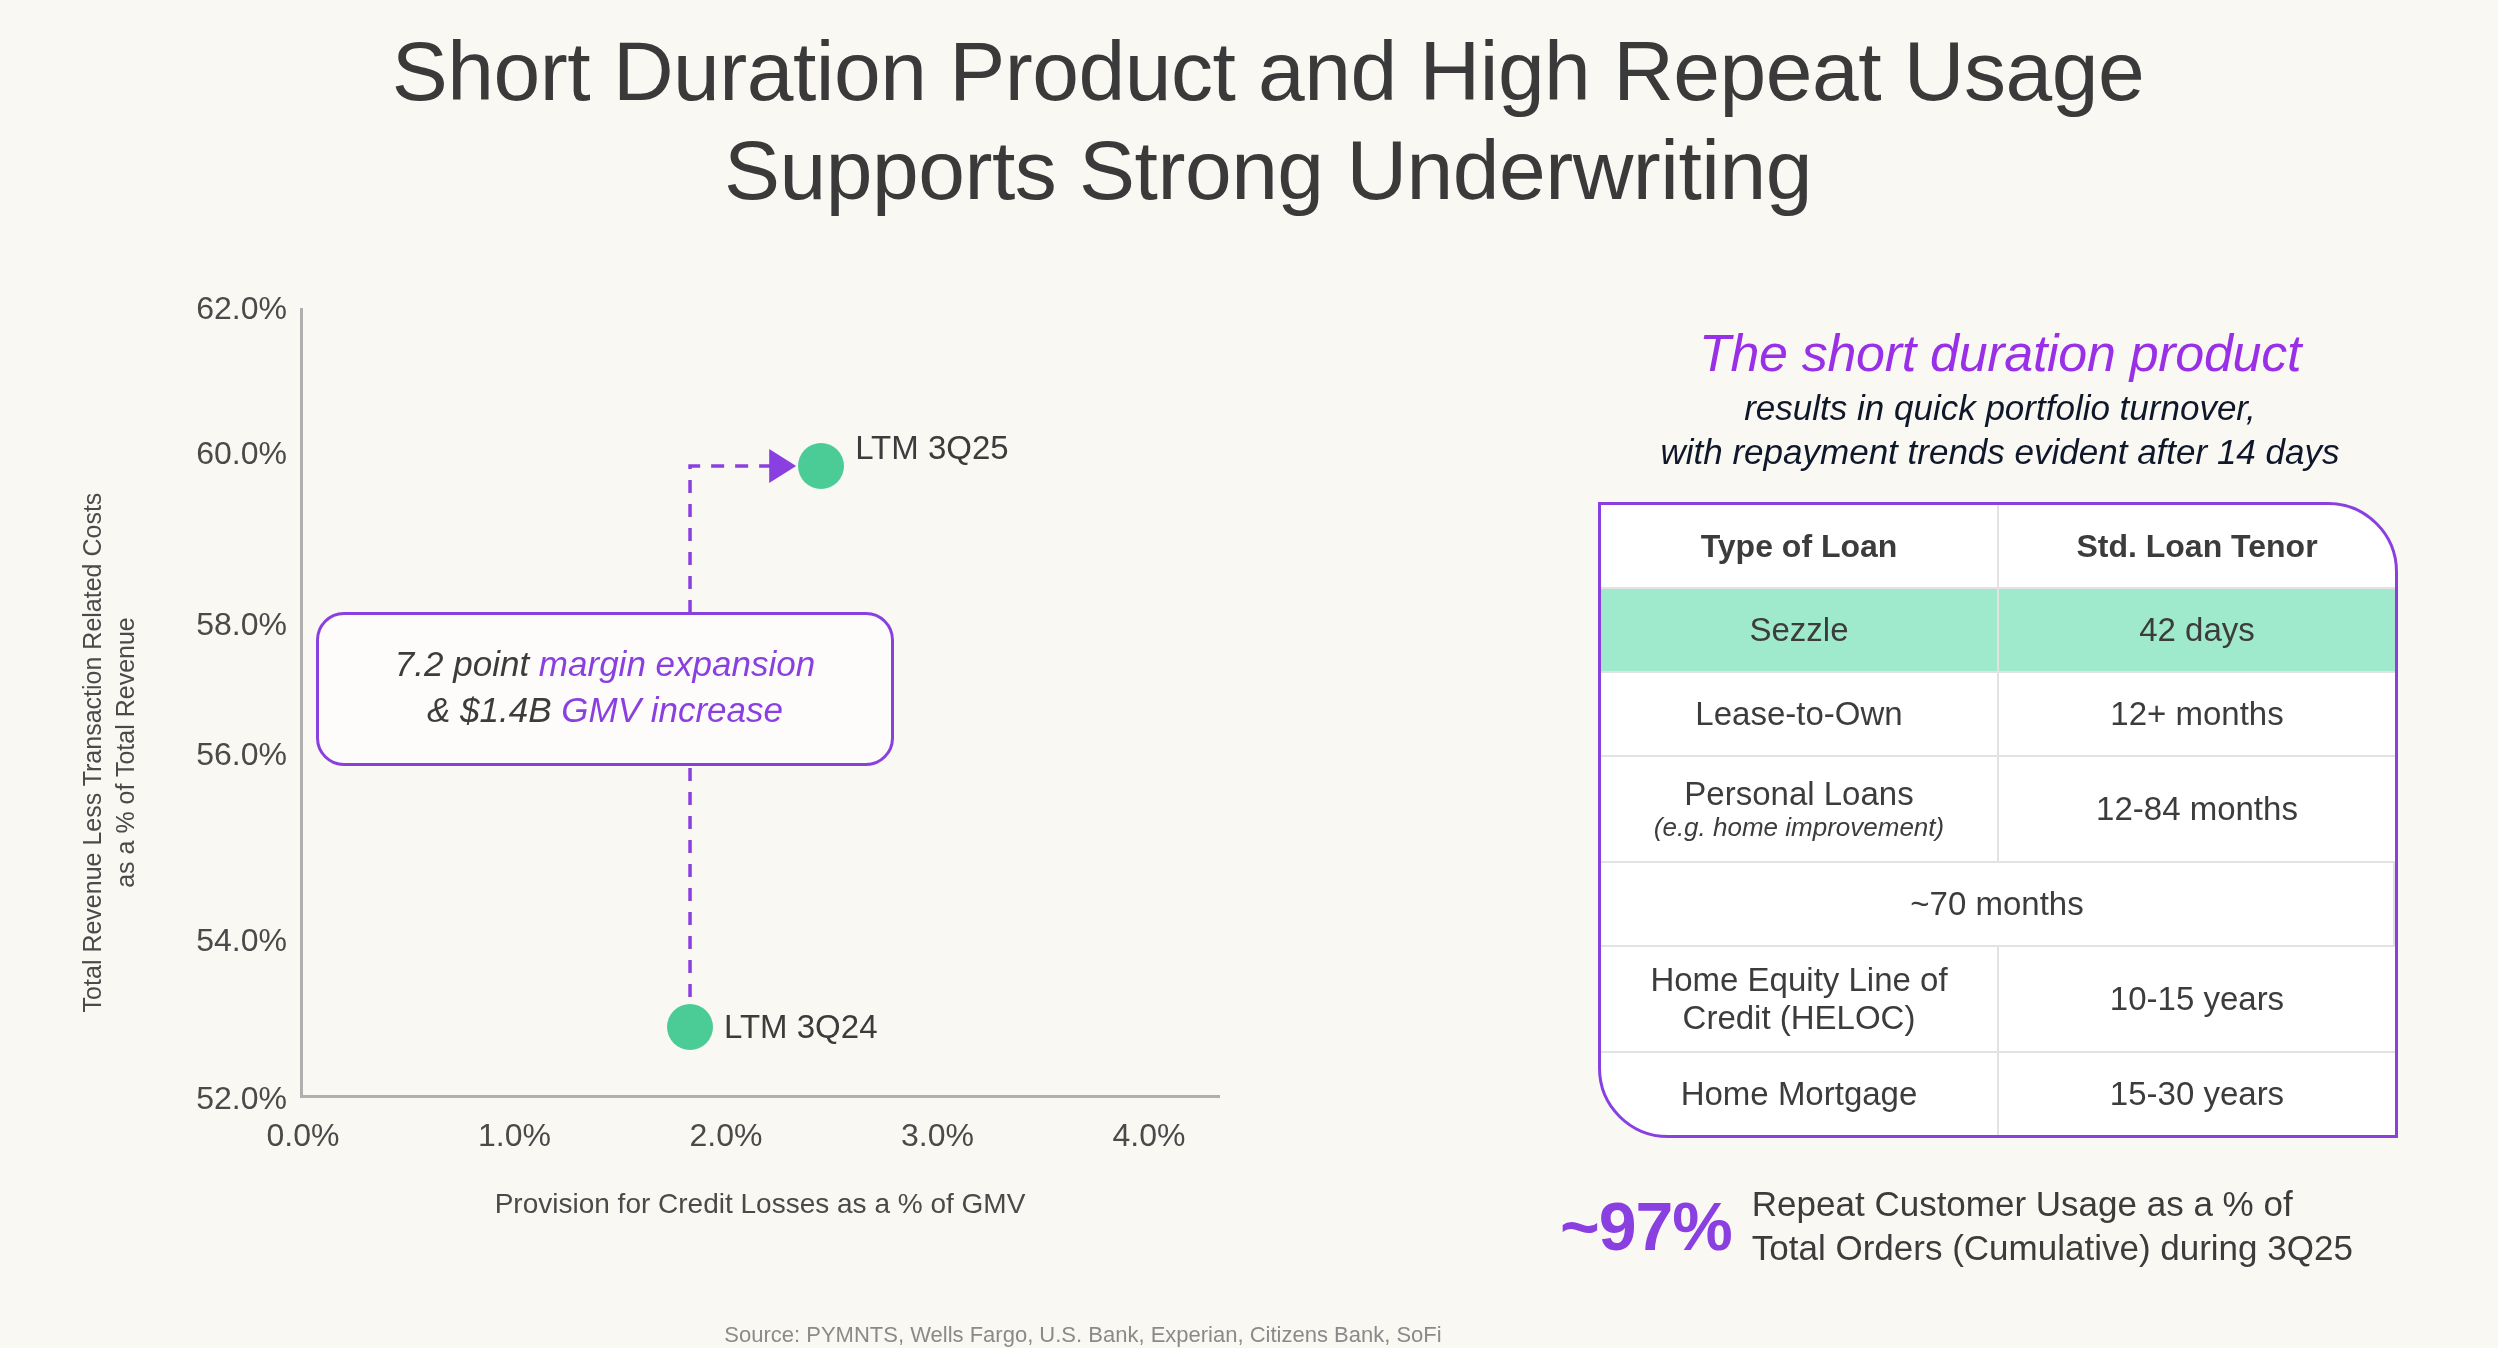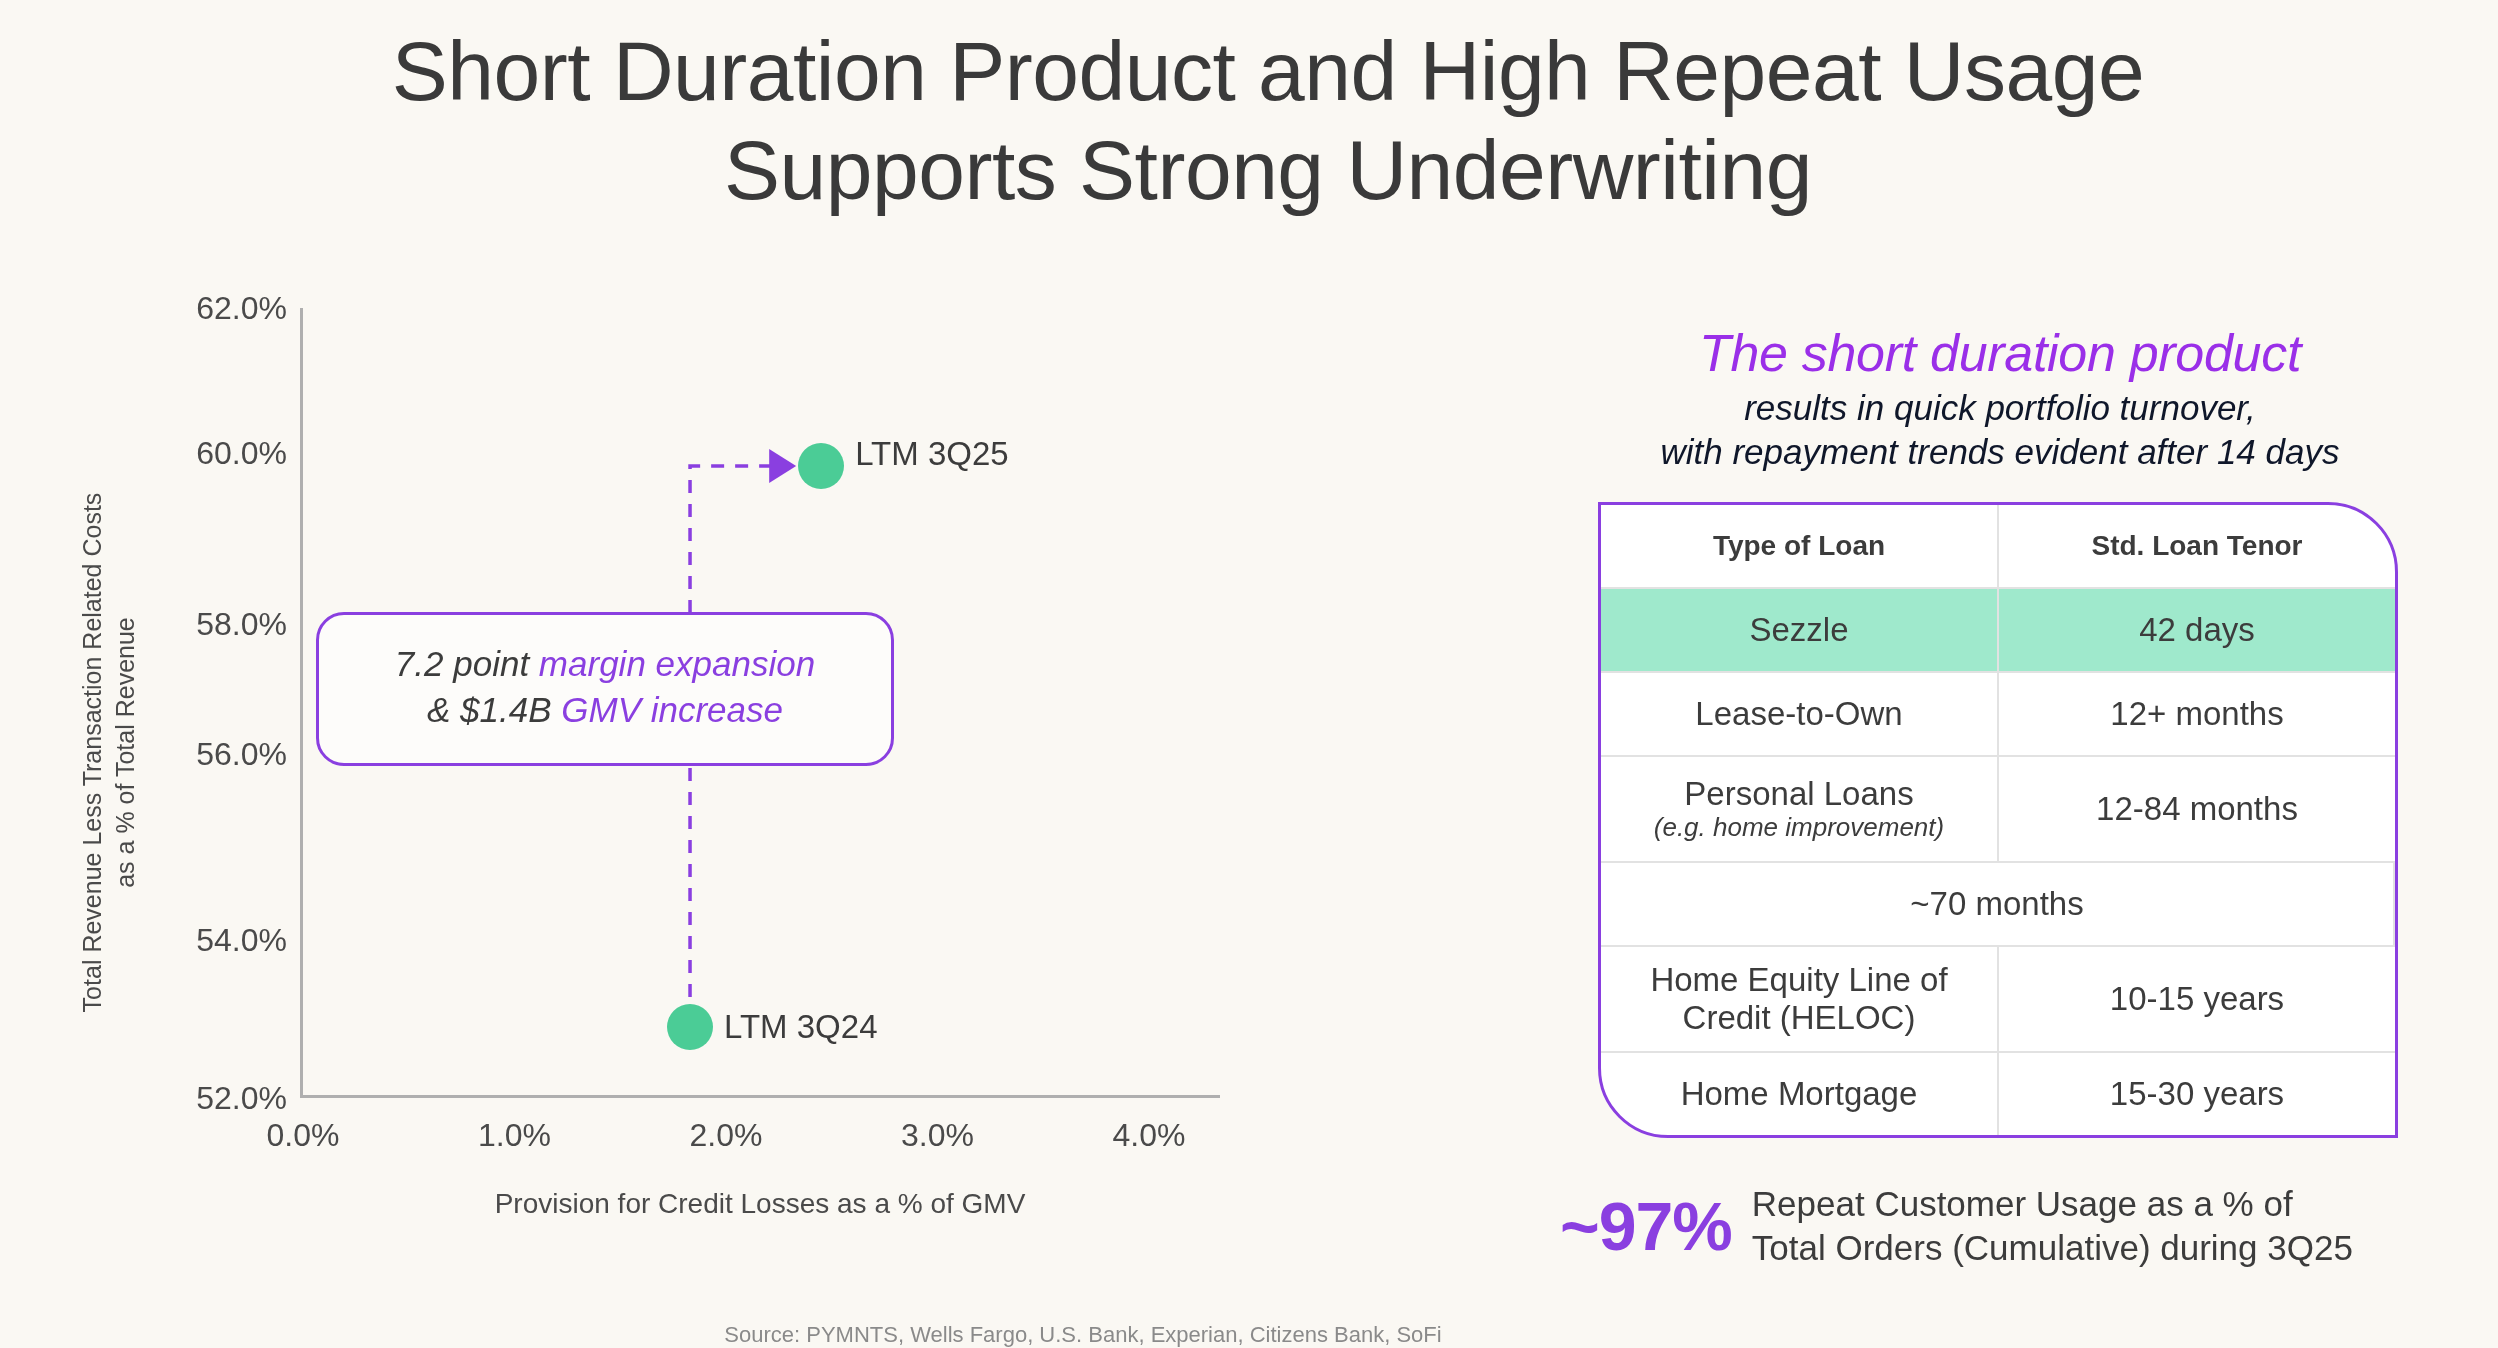--- a/index.html
+++ b/index.html
@@ -111,21 +111,21 @@
   .lt-cell {
     flex: 1 1 0;
     padding: 12px 14px;
     text-align: center;
     font-size: 33px;
     color: #3C3C3C;
     display: flex; align-items: center; justify-content: center;
     line-height: 1.14;
   }
   .lt-cell:first-child { border-right: 2px solid #E2E2E2; }
-  .lt-head .lt-cell { font-weight: bold; height: 82px; font-size: 28px; }
+  .lt-head .lt-cell { font-weight: bold; height: 82px; font-size: 32px; }
   .lt-body .lt-cell { height: 82px; }
   .lt-row.tall .lt-cell { height: 104px; }
   .lt-row.hl { background: #9FE9CC; }
   .lt-sub { display: block; font-style: italic; font-size: 26px; }
 
   .stat-row {
     position: absolute; left: 0; top: 862px;
     display: flex; align-items: center; gap: 20px;
   }
   .stat-big {
@@ -168,21 +168,21 @@
         <div class="ytick" style="top: 446px;">56.0%</div>
         <div class="ytick" style="top: 316px;">58.0%</div>
         <div class="ytick" style="top: 145px;">60.0%</div>
         <div class="ytick" style="top: 0px;">62.0%</div>
         <div class="xtick" style="left: 0px;">0.0%</div>
         <div class="xtick" style="left: 211.494px;">1.0%</div>
         <div class="xtick" style="left: 422.989px;">2.0%</div>
         <div class="xtick" style="left: 634.483px;">3.0%</div>
         <div class="xtick" style="left: 845.977px;">4.0%</div>
         <div class="dot" style="left: 518.161px; top: 158px; background: rgb(75, 204, 150);"></div>
-        <div class="dot-label" style="left: 552.161px; top: 146px;">LTM 3Q25</div>
+        <div class="dot-label" style="left: 552.161px; top: 140px;">LTM 3Q25</div>
         <div class="dot" style="left: 387.034px; top: 718.9px; background: rgb(75, 204, 150);"></div>
         <div class="dot-label" style="left: 421.034px; top: 718.9px;">LTM 3Q24</div>
       </div>
 
     <div class="x-axis-title">Provision for Credit Losses as a % of GMV</div>
 
     <div class="callout">
       <div>
         <span>7.2 point</span>
         <span class="hl">margin expansion</span>

